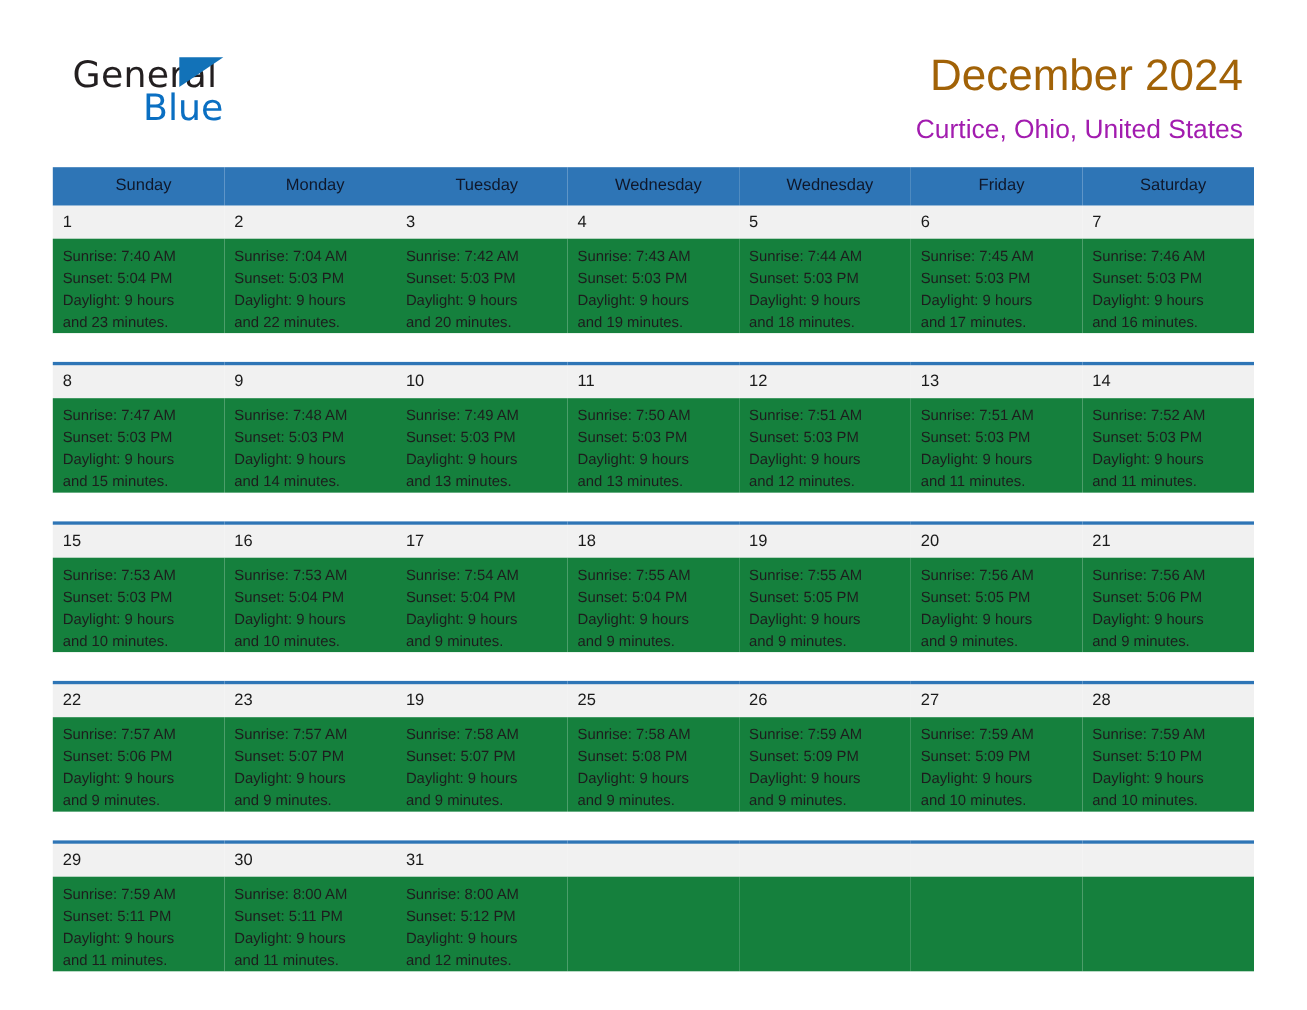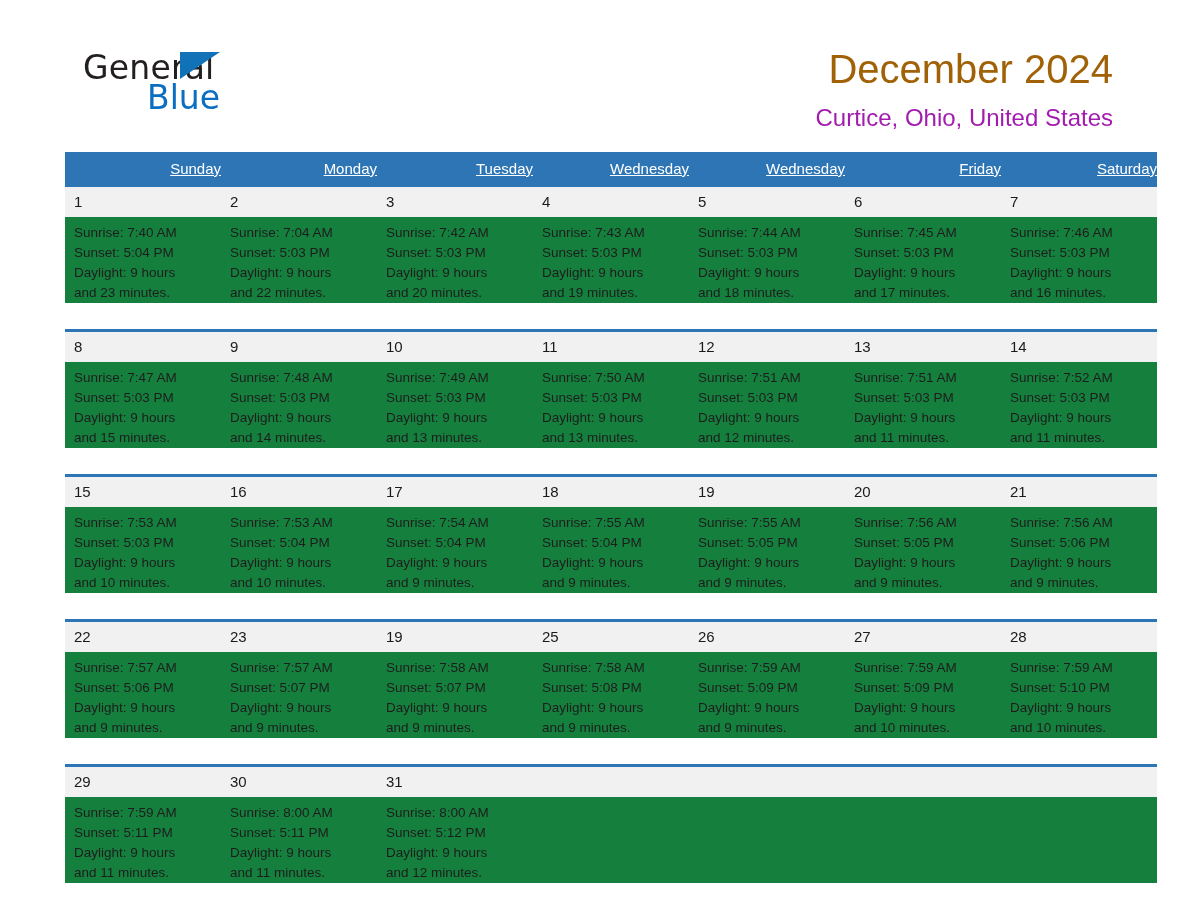--- a/index.html
+++ b/index.html
@@ -12,21 +12,21 @@
     height: 918px;
     font-family: "Liberation Sans", sans-serif;
     color: #1a1a1a;
     overflow: hidden;
   }
   .page {
     position: relative;
     width: 1188px;
     height: 918px;
     box-sizing: border-box;
-    padding: 0 65px;
+    padding: 0 48px;
   }
 
   
   .top {
     position: relative;
     height: 152px;
   }
   .logo {
     position: absolute;
     left: 10px;
@@ -87,28 +87,27 @@
   
   .cal {
     width: 1092px;
     border-collapse: collapse;
     table-layout: fixed;
   }
   .cal col { width: 14.2857%; }
 
   .dow-row th {
     background: #2e75b6;
-    color: #ffffff;
+    color: #0f172a;
     font-size: 15px;
     font-weight: 400;
-    text-align: right;
+    text-align: center;
     padding: 8px 0 9px 9px;
     line-height: 18px;
     border: none;
-    text-decoration: underline;
   }
 
   .daynum-row td {
     background: #f1f1f1;
     border-top: 3px solid #2e75b6;
     font-size: 15px;
     color: #1a1a1a;
     padding: 6px 0 6px 9px;
     line-height: 18px;
     vertical-align: top;

